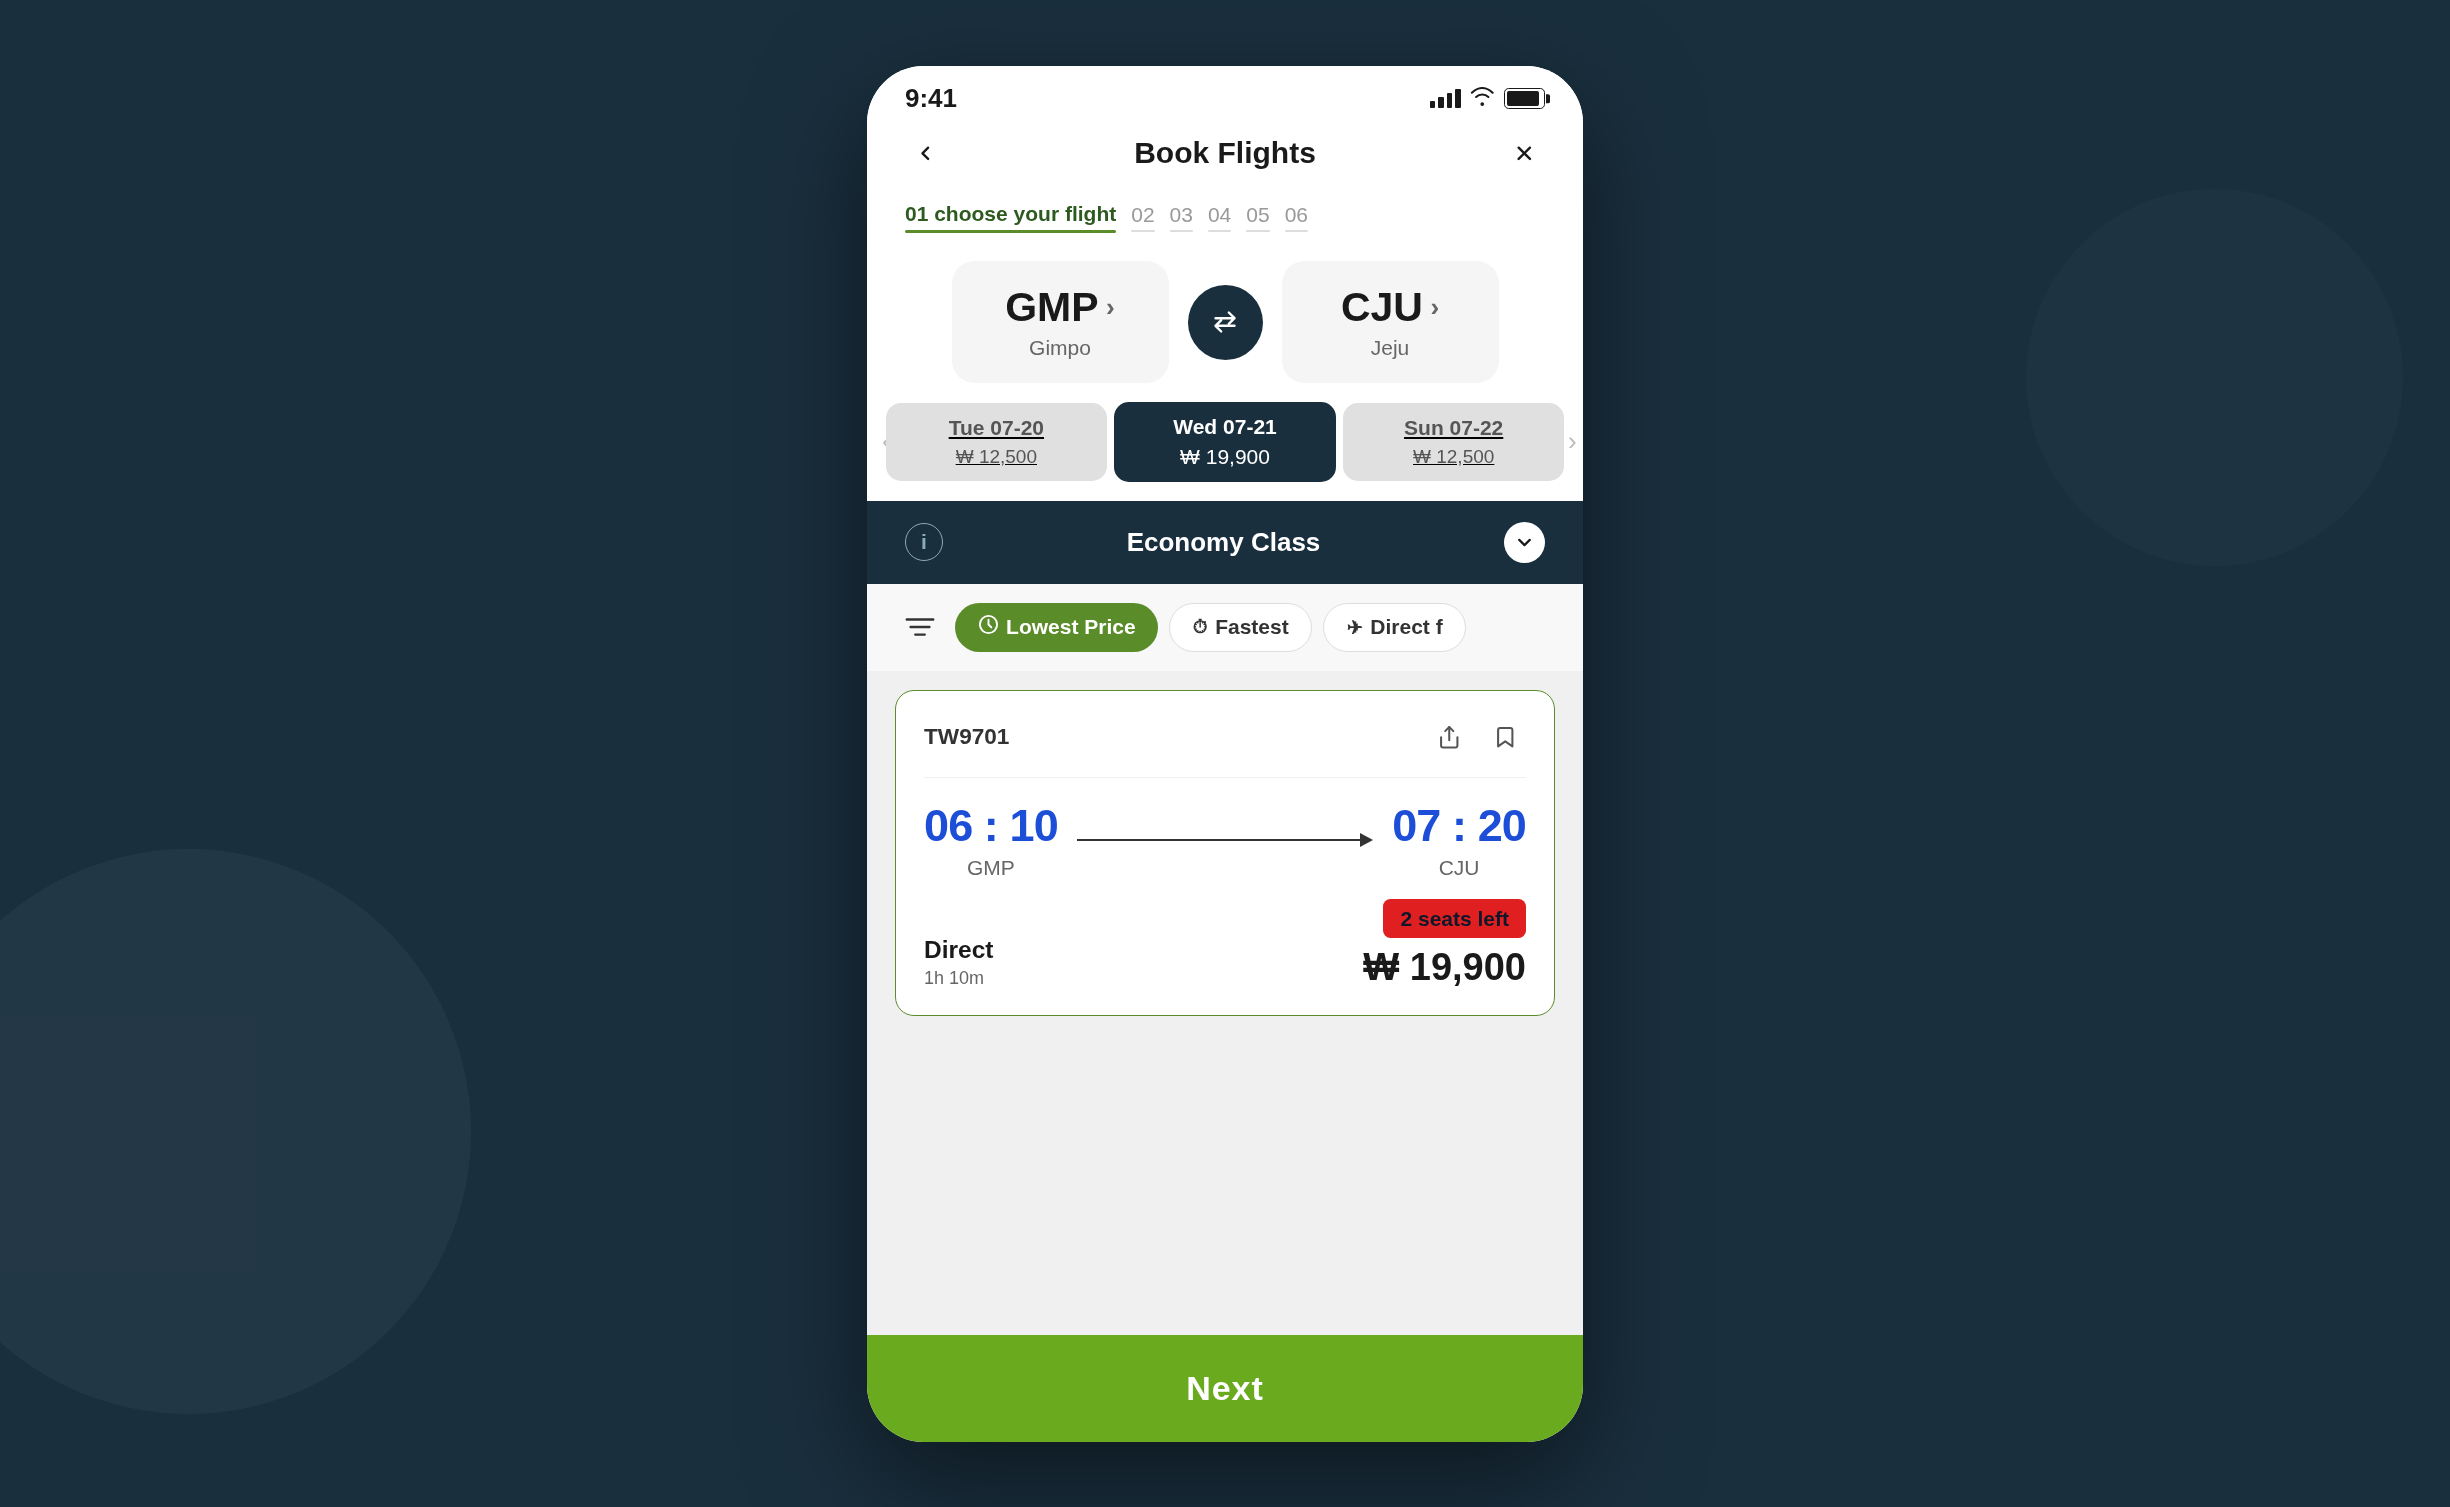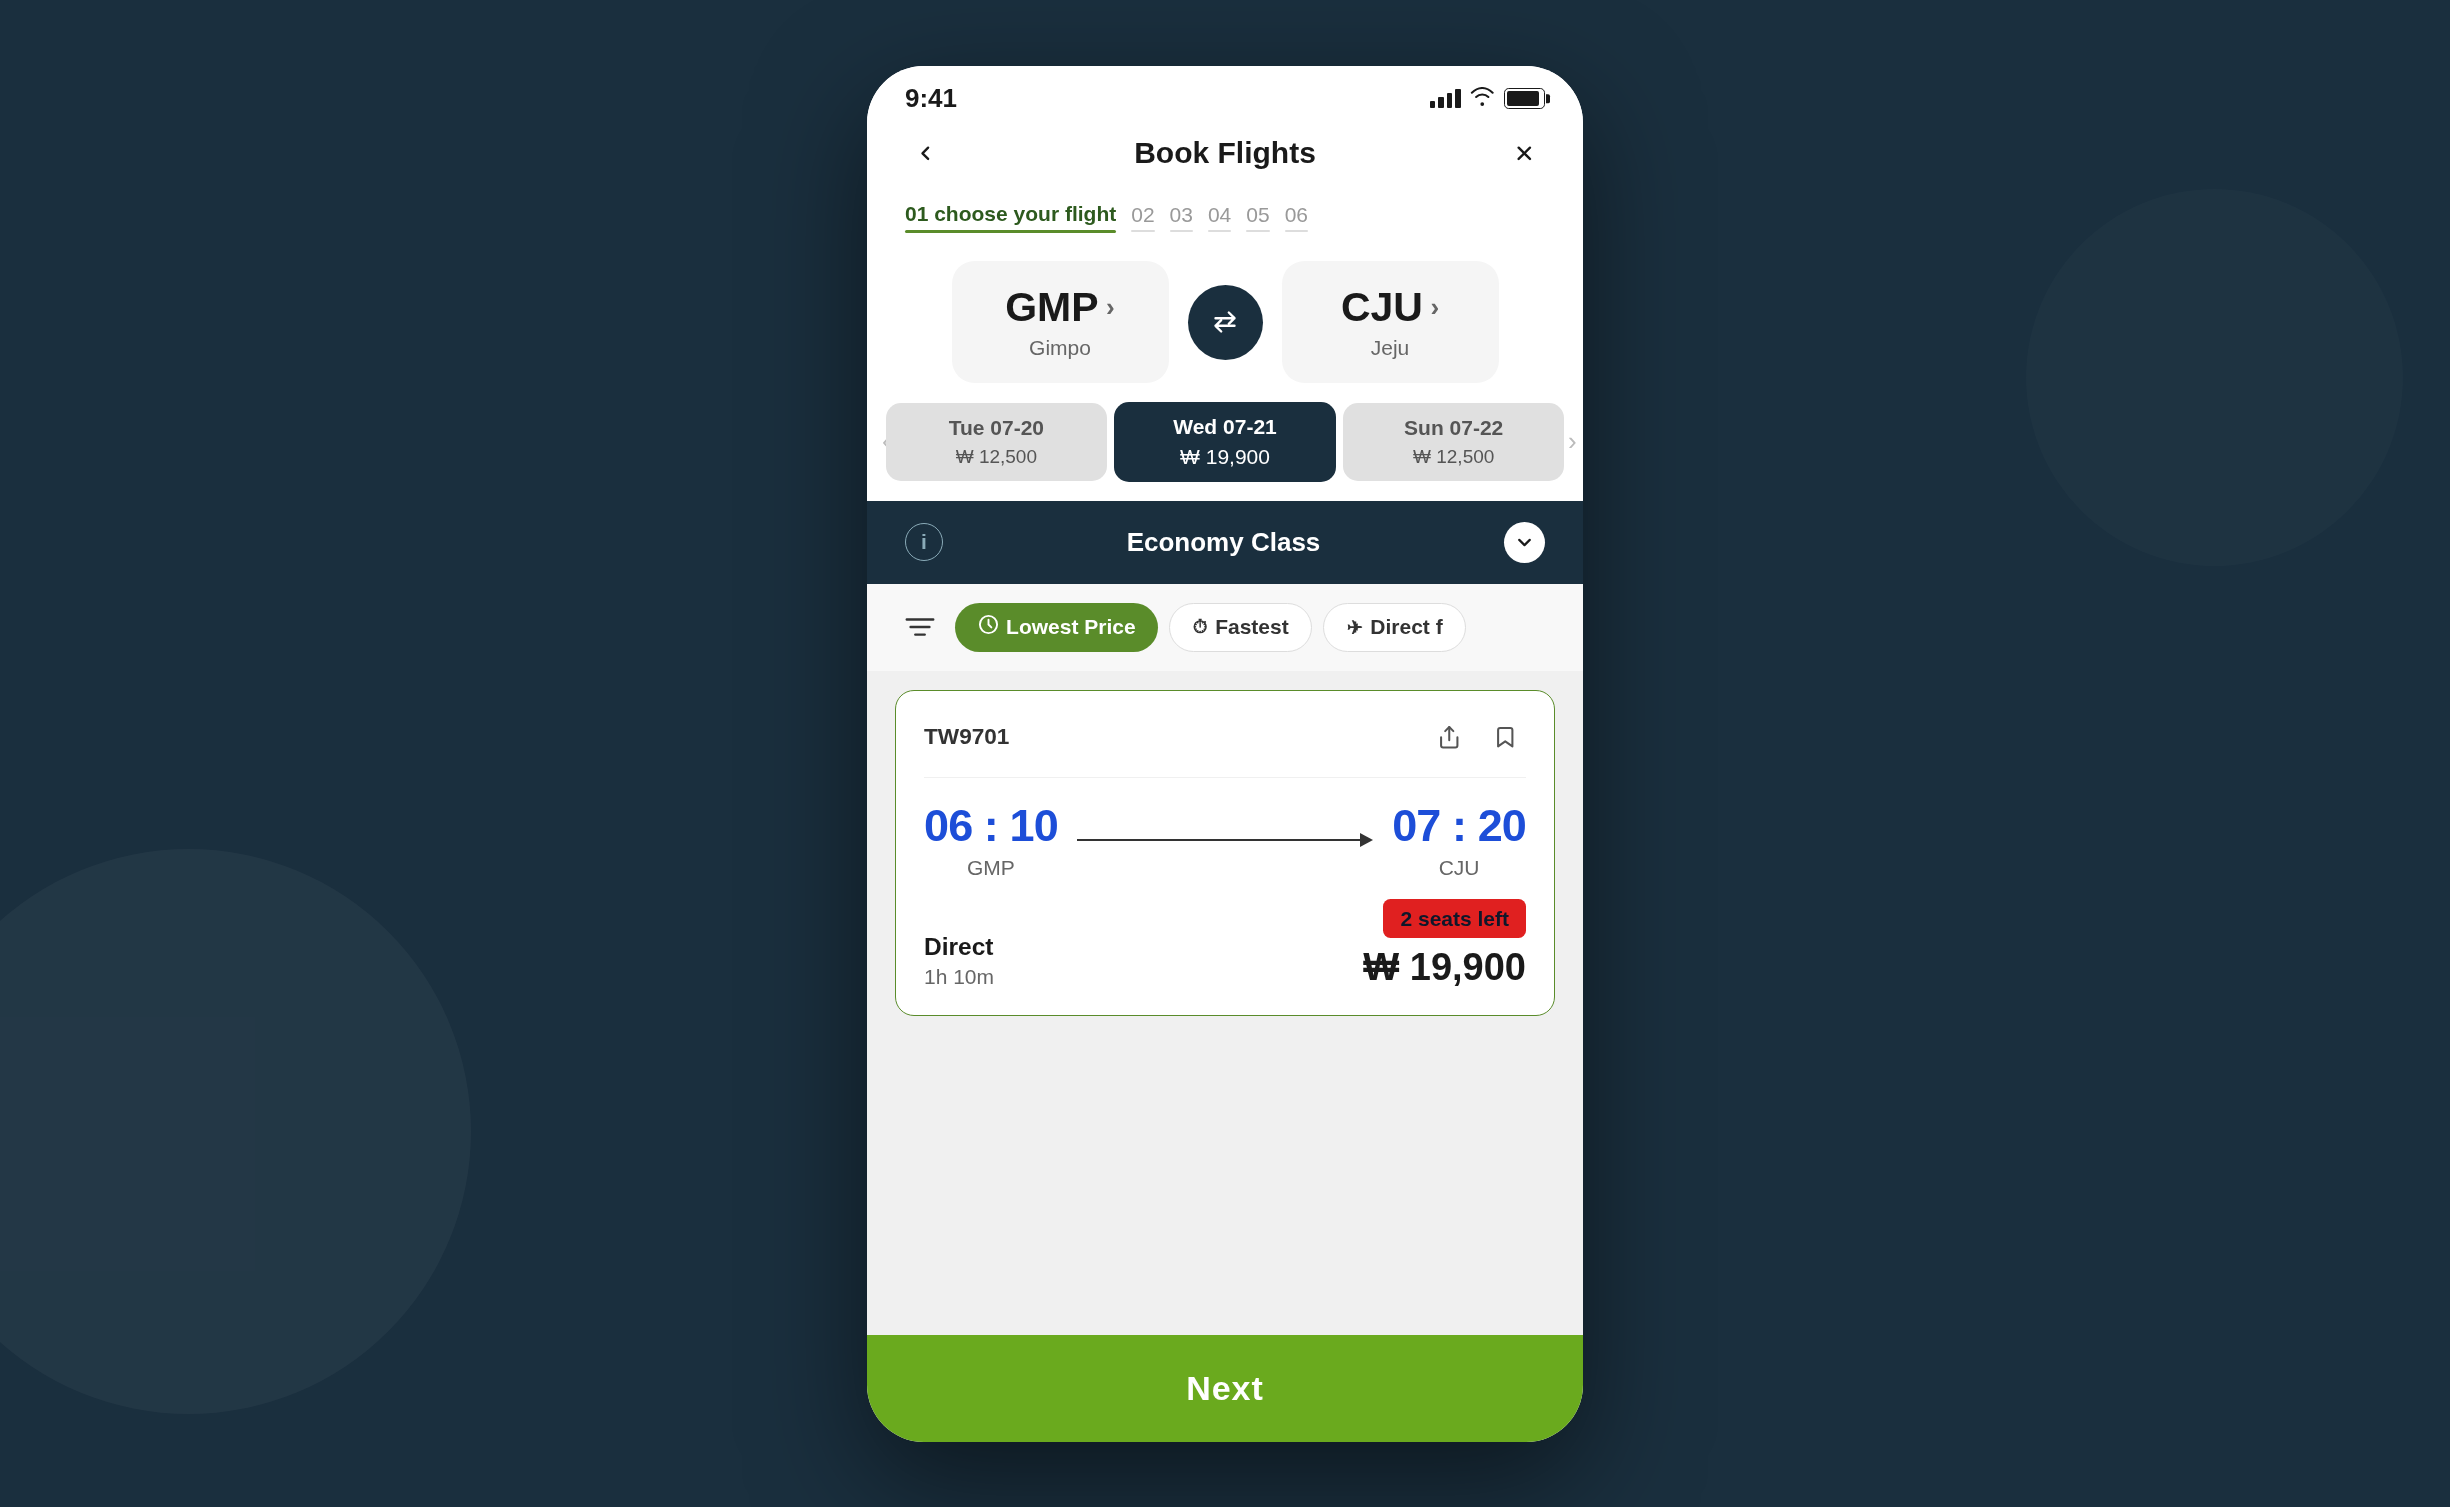--- a/index.html
+++ b/index.html
@@ -241,20 +241,21 @@
     }
     .date-item-active {
       background: #1a2f3e;
       border-radius: 15px;
       margin: 0 3.8px;
     }
     .date-item-inactive {
       background: #e0e0e0;
       border-radius: 15px;
       margin: 0 3.8px;
+      text-decoration: underline;
     }
     .date-label {
       font-size: 21px;
       font-weight: 600;
       color: #ffffff;
     }
     .date-label-inactive {
       font-size: 21px;
       font-weight: 600;
       color: #555;
@@ -432,21 +433,21 @@
       align-items: flex-end;
       justify-content: space-between;
     }
     .flight-meta { }
     .flight-type {
       font-size: 24.5px;
       font-weight: 700;
       color: #1a1a1a;
     }
     .flight-duration {
-      font-size: 21px;
+      font-size: 18px;
       color: #666;
       margin-top: 3.8px;
     }
     .flight-right { text-align: right; }
     .seats-badge {
       background: #e02020;
       color: #0f172a;
       font-size: 21px;
       font-weight: 600;
       padding: 7.5px 17px;

